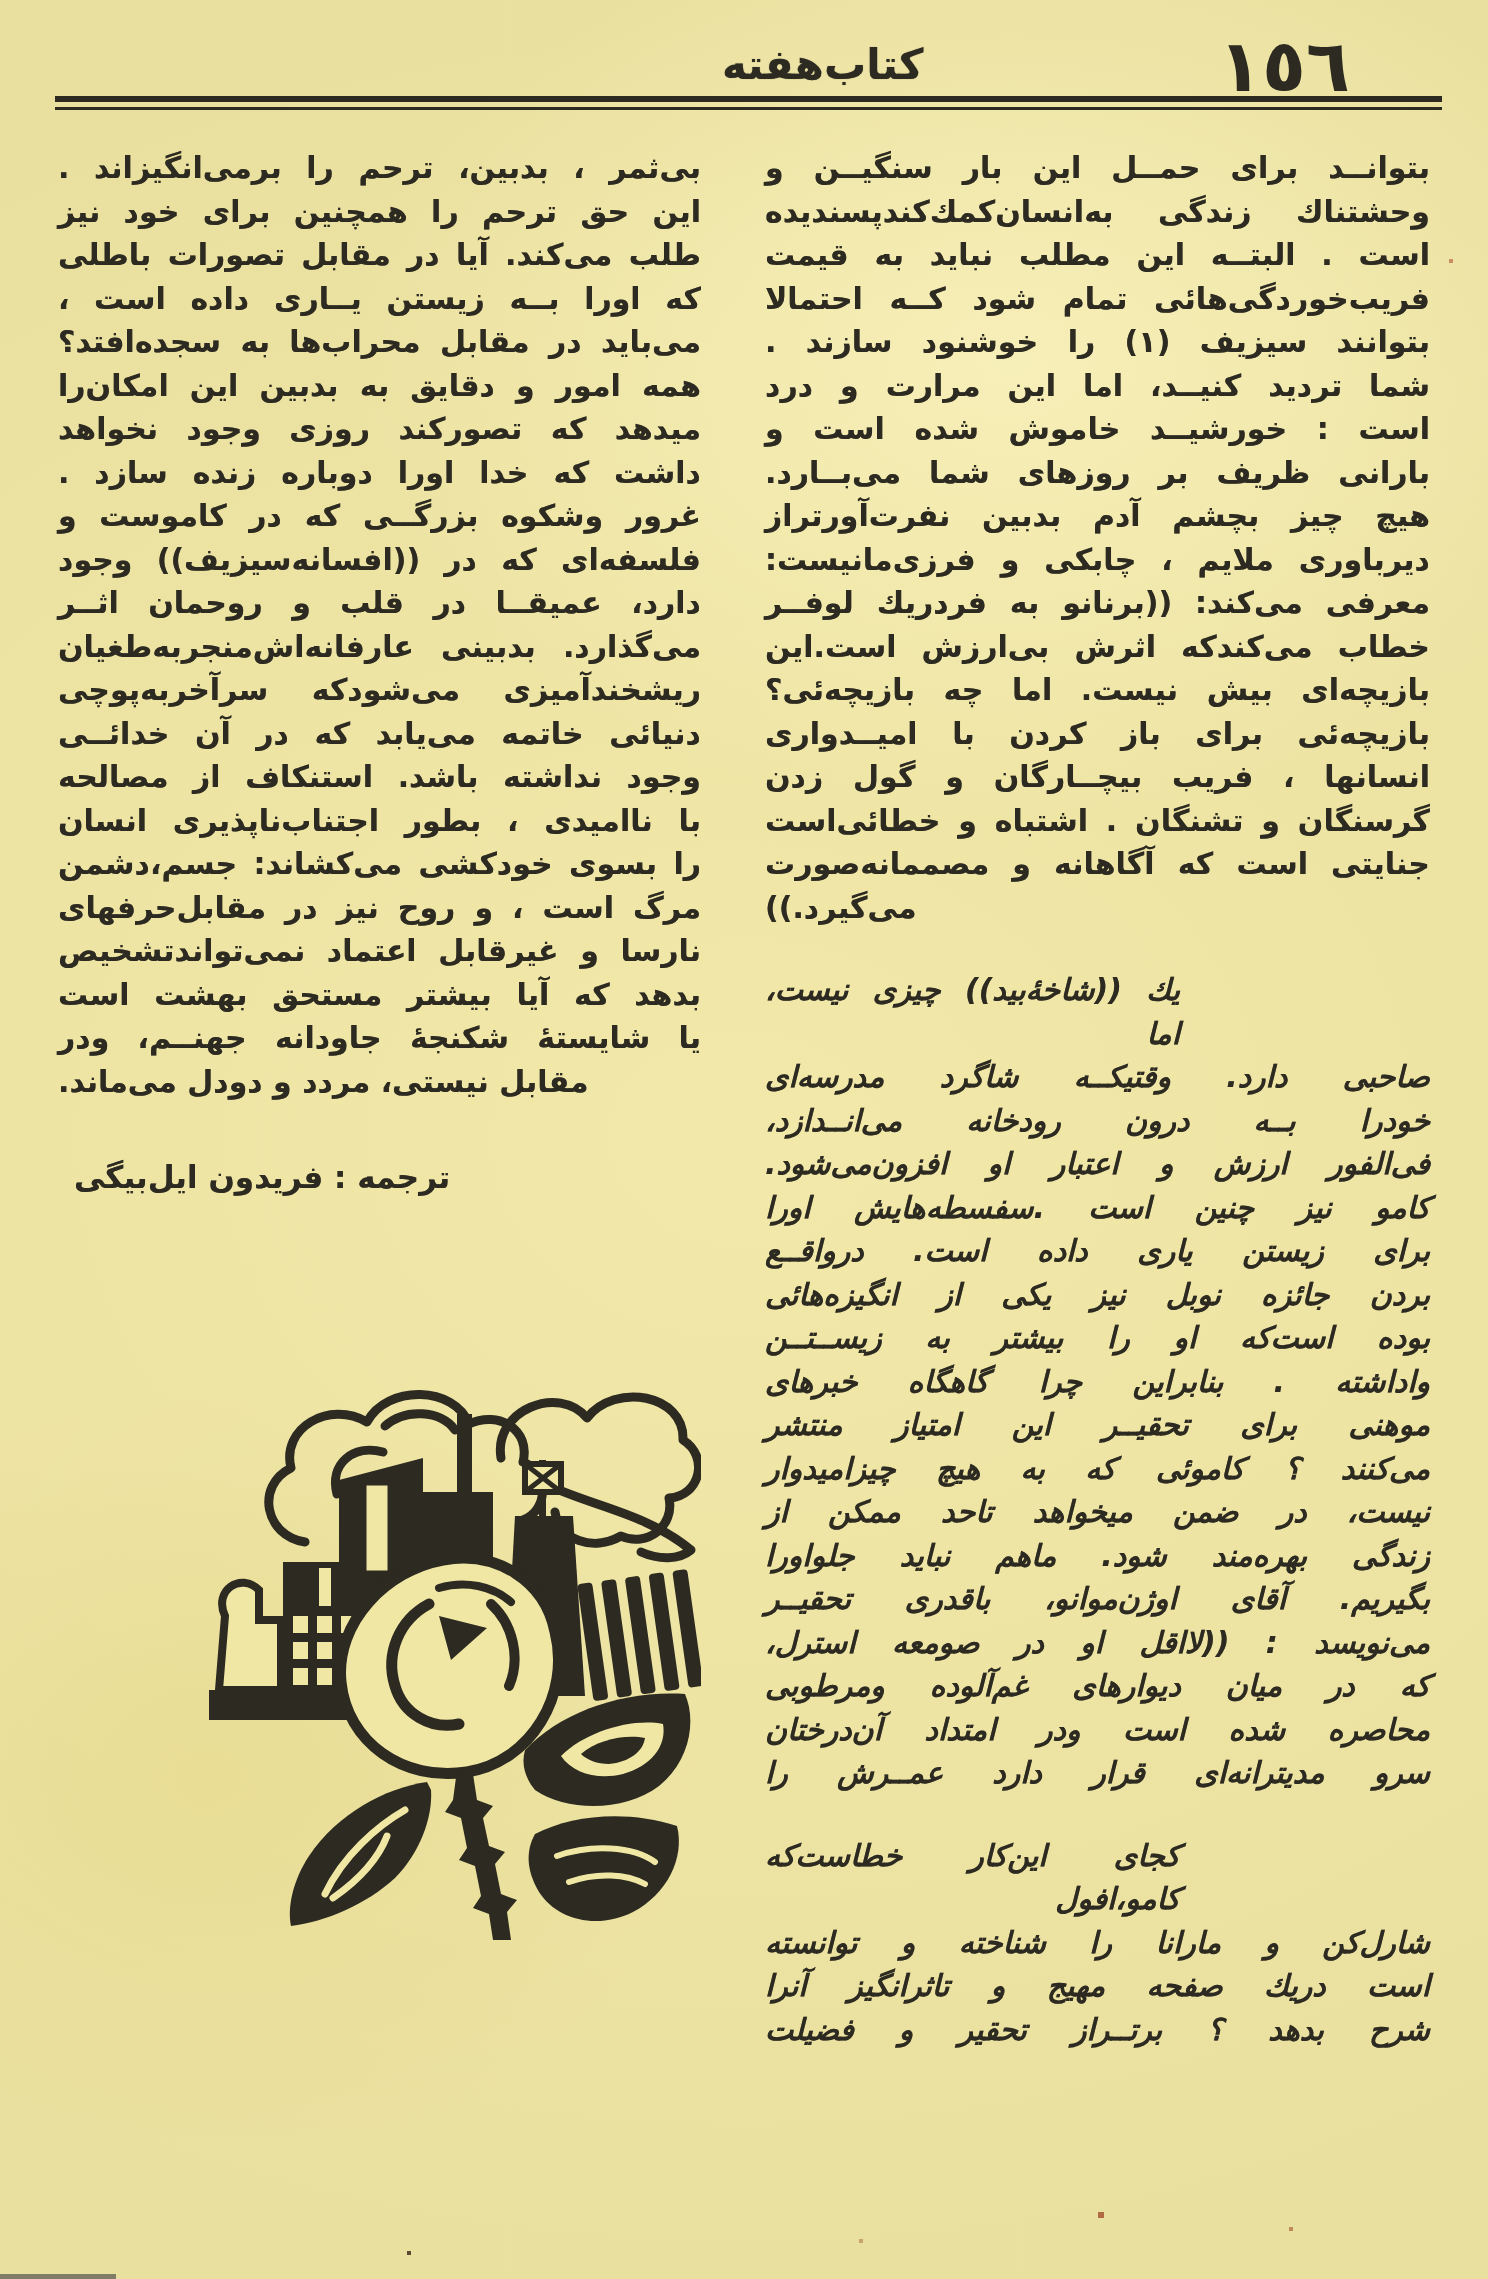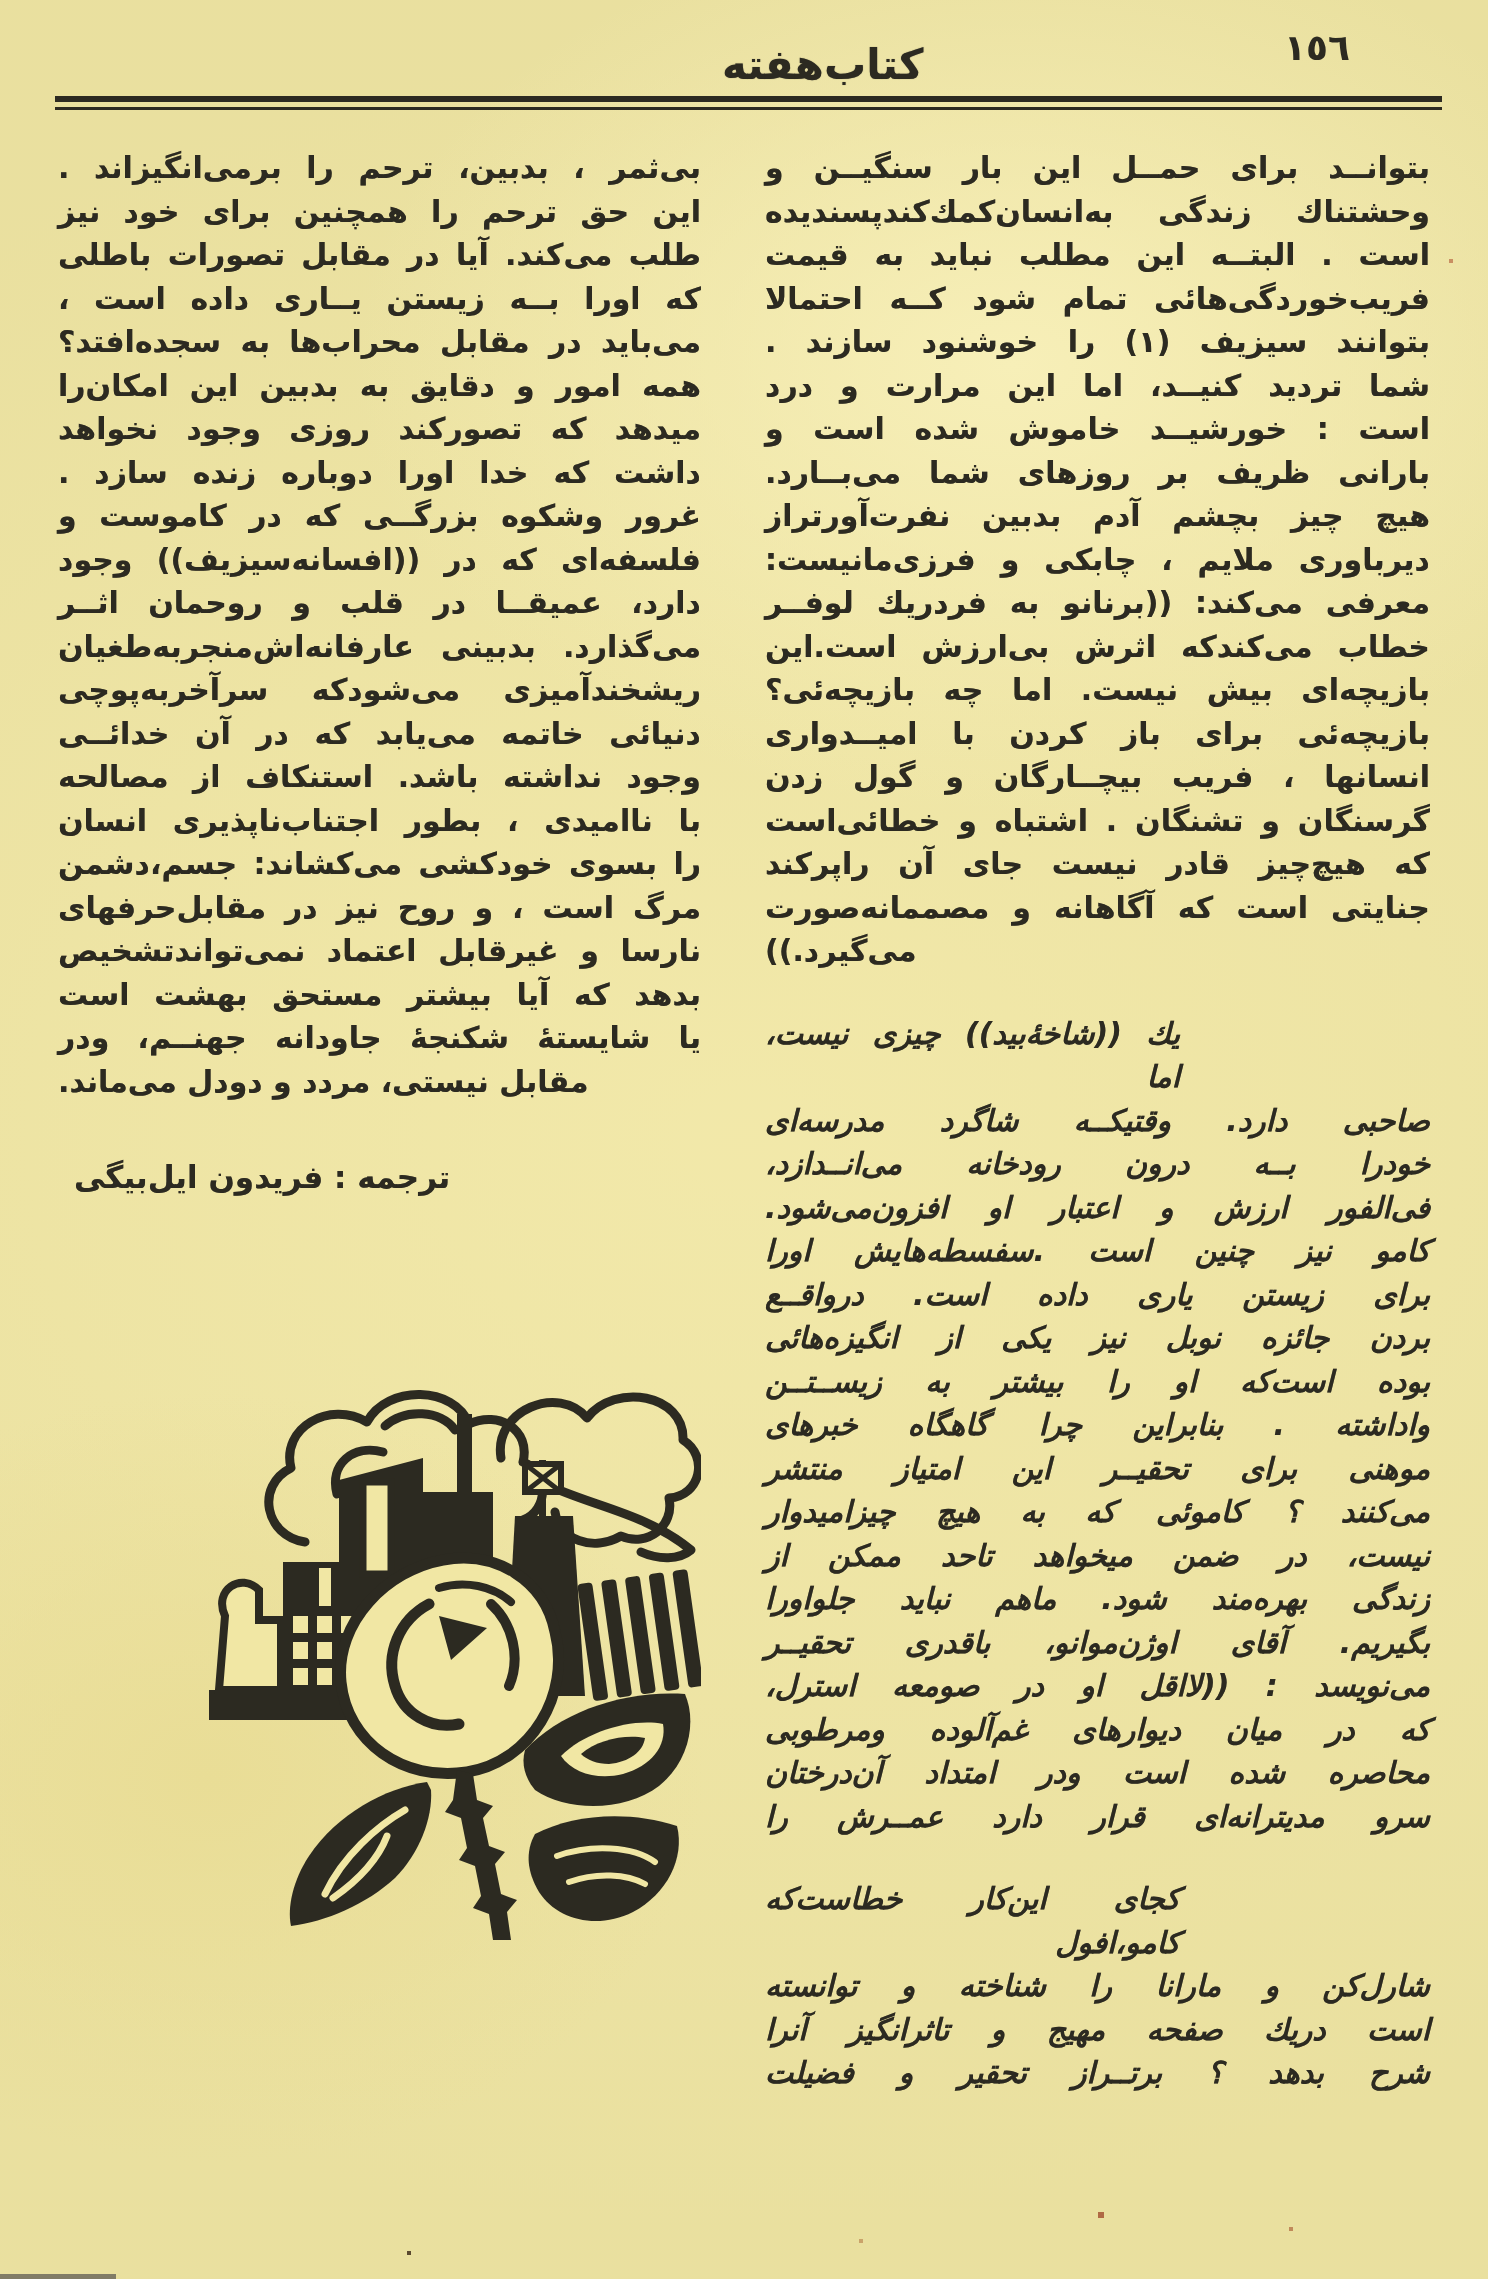--- a/index.html
+++ b/index.html
@@ -17,21 +17,21 @@
   .page{
     position:relative;width:1488px;height:2279px;overflow:hidden;
     background:
       radial-gradient(1100px 750px at 68% 16%, var(--paper-hi) 0%, rgba(247,239,184,0) 60%),
       radial-gradient(900px 700px at 14% 78%, var(--paper-lo) 0%, rgba(233,221,150,0) 55%),
       radial-gradient(1400px 1100px at 50% 50%, rgba(255,255,255,.06), rgba(0,0,0,.03)),
       var(--paper);
   }
   .page-number{
     position:absolute;top:30px;right:138px;
-    font-weight:bold;font-size:36px;line-height:1;color:var(--ink);
+    font-weight:bold;font-size:72px;line-height:1;color:var(--ink);
     direction:rtl;
   }
   .header-title{
     position:absolute;top:44px;left:722px;
     font-weight:bold;font-size:42px;line-height:1;color:var(--ink);
     direction:rtl;letter-spacing:1px;
     text-shadow:0 0 1px rgba(44,42,33,.5);
   }
   .rule{
     position:absolute;top:96px;left:55px;right:46px;height:5px;
@@ -88,21 +88,20 @@
             <div class="line j">است : خورشیــد خاموش شده است و</div>
             <div class="line j">بارانی ظریف بر روزهای شما می‌بــارد.</div>
             <div class="line j">هیچ چیز بچشم آدم بدبین نفرت‌آورتراز</div>
             <div class="line j">دیرباوری ملایم ، چابکی و فرزی‌مانیست:</div>
             <div class="line j">معرفی می‌کند: ((برنانو به فردریك لوفــر</div>
             <div class="line j">خطاب می‌کندکه اثرش بی‌ارزش است.این</div>
             <div class="line j">بازیچه‌ای بیش نیست. اما چه بازیچه‌ئی؟</div>
             <div class="line j">بازیچه‌ئی برای باز کردن با امیــدواری</div>
             <div class="line j">انسانها ، فریب بیچــارگان و گول زدن</div>
             <div class="line j">گرسنگان و تشنگان . اشتباه و خطائی‌است</div>
-            <div class="line j">که هیچ‌چیز قادر نیست جای آن راپرکند</div>
             <div class="line j">جنایتی است که آگاهانه و مصممانه‌صورت</div>
             <div class="line l">می‌گیرد.))</div>
           </div>
           <div class="para">
             <div class="line j ind">یك ((شاخهٔ‌بید)) چیزی نیست، اما</div>
             <div class="line j">صاحبی دارد. وقتیکــه شاگرد مدرسه‌ای</div>
             <div class="line j">خودرا بــه درون رودخانه می‌انــدازد،</div>
             <div class="line j">فی‌الفور ارزش و اعتبار او افزون‌می‌شود.</div>
             <div class="line j">کامو نیز چنین است .سفسطه‌هایش اورا</div>
             <div class="line j">برای زیستن یاری داده است. درواقــع</div>

